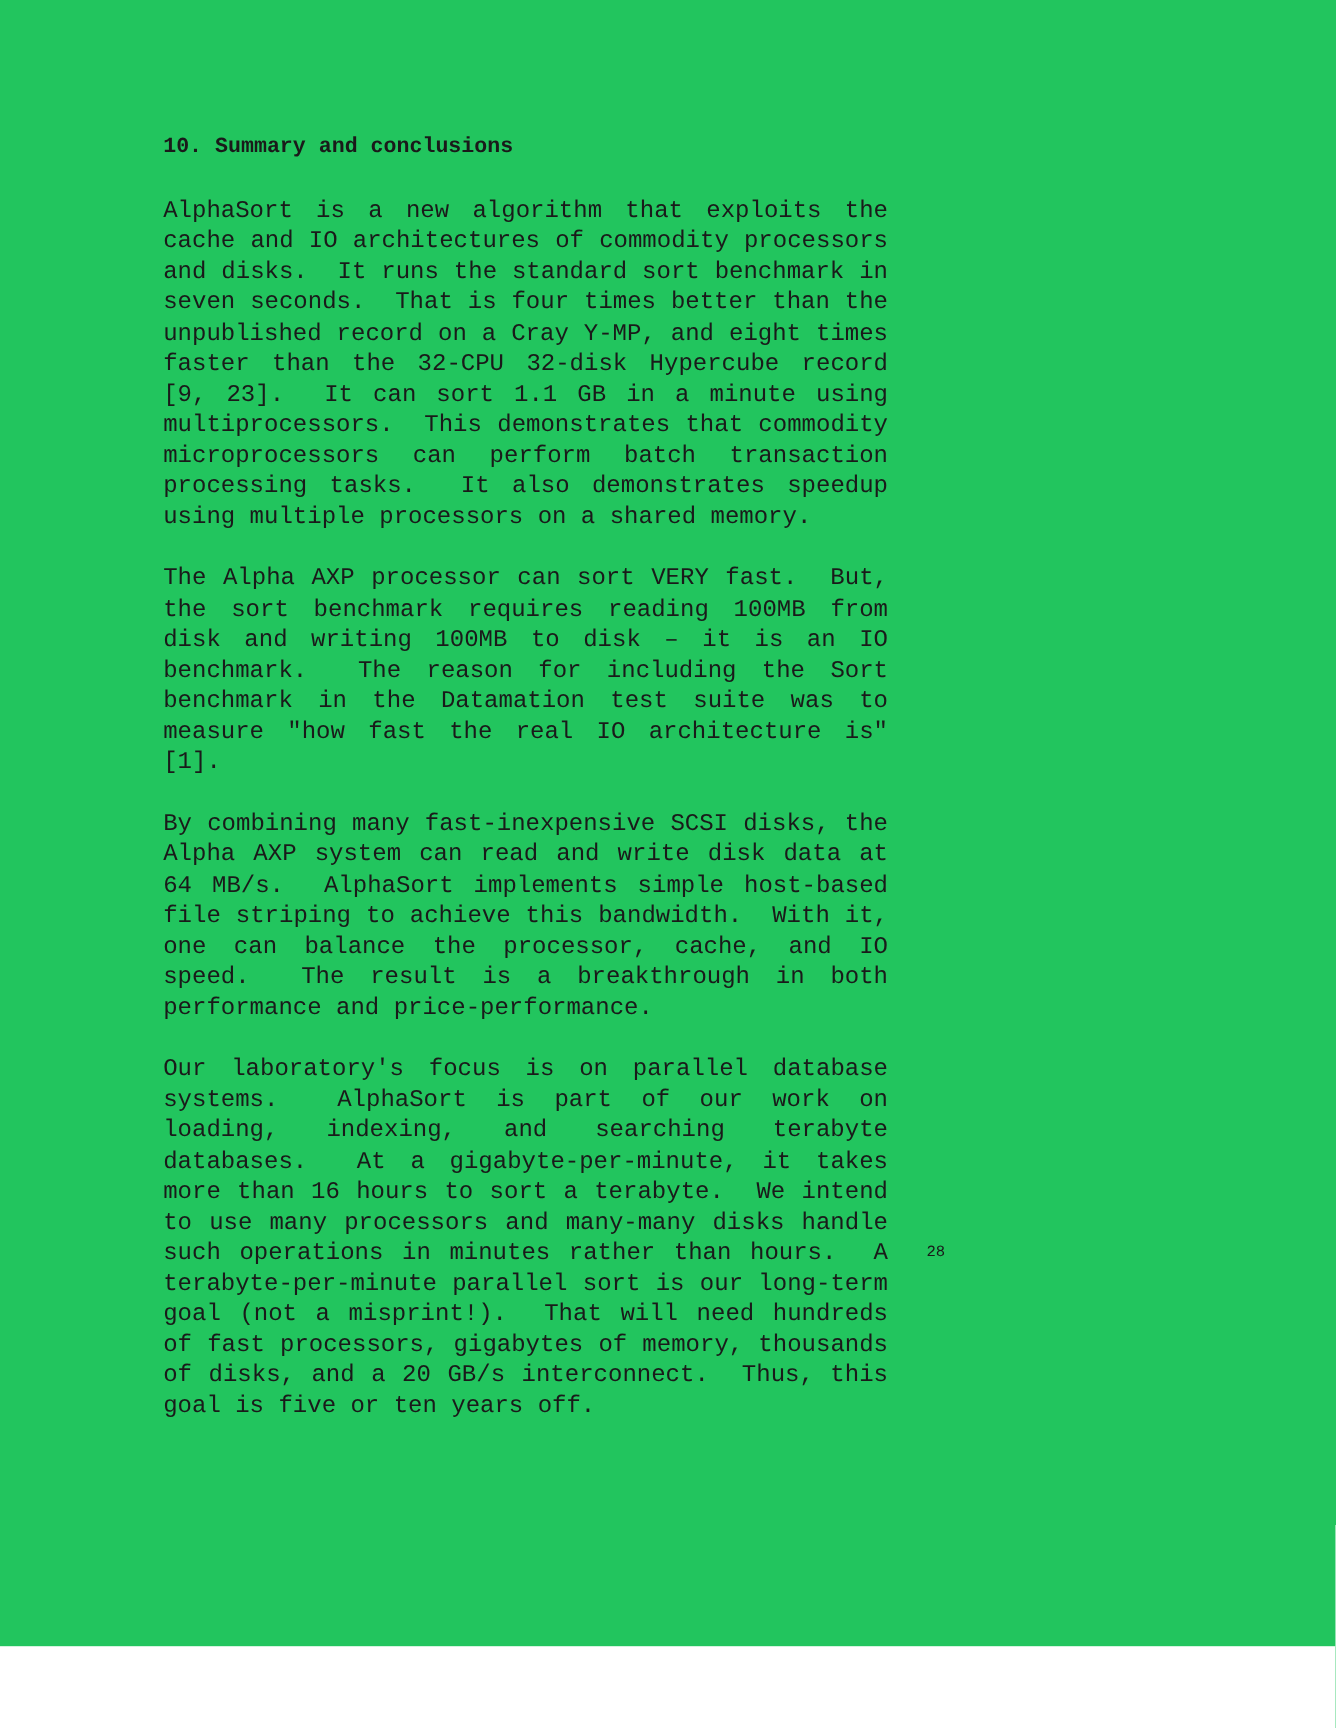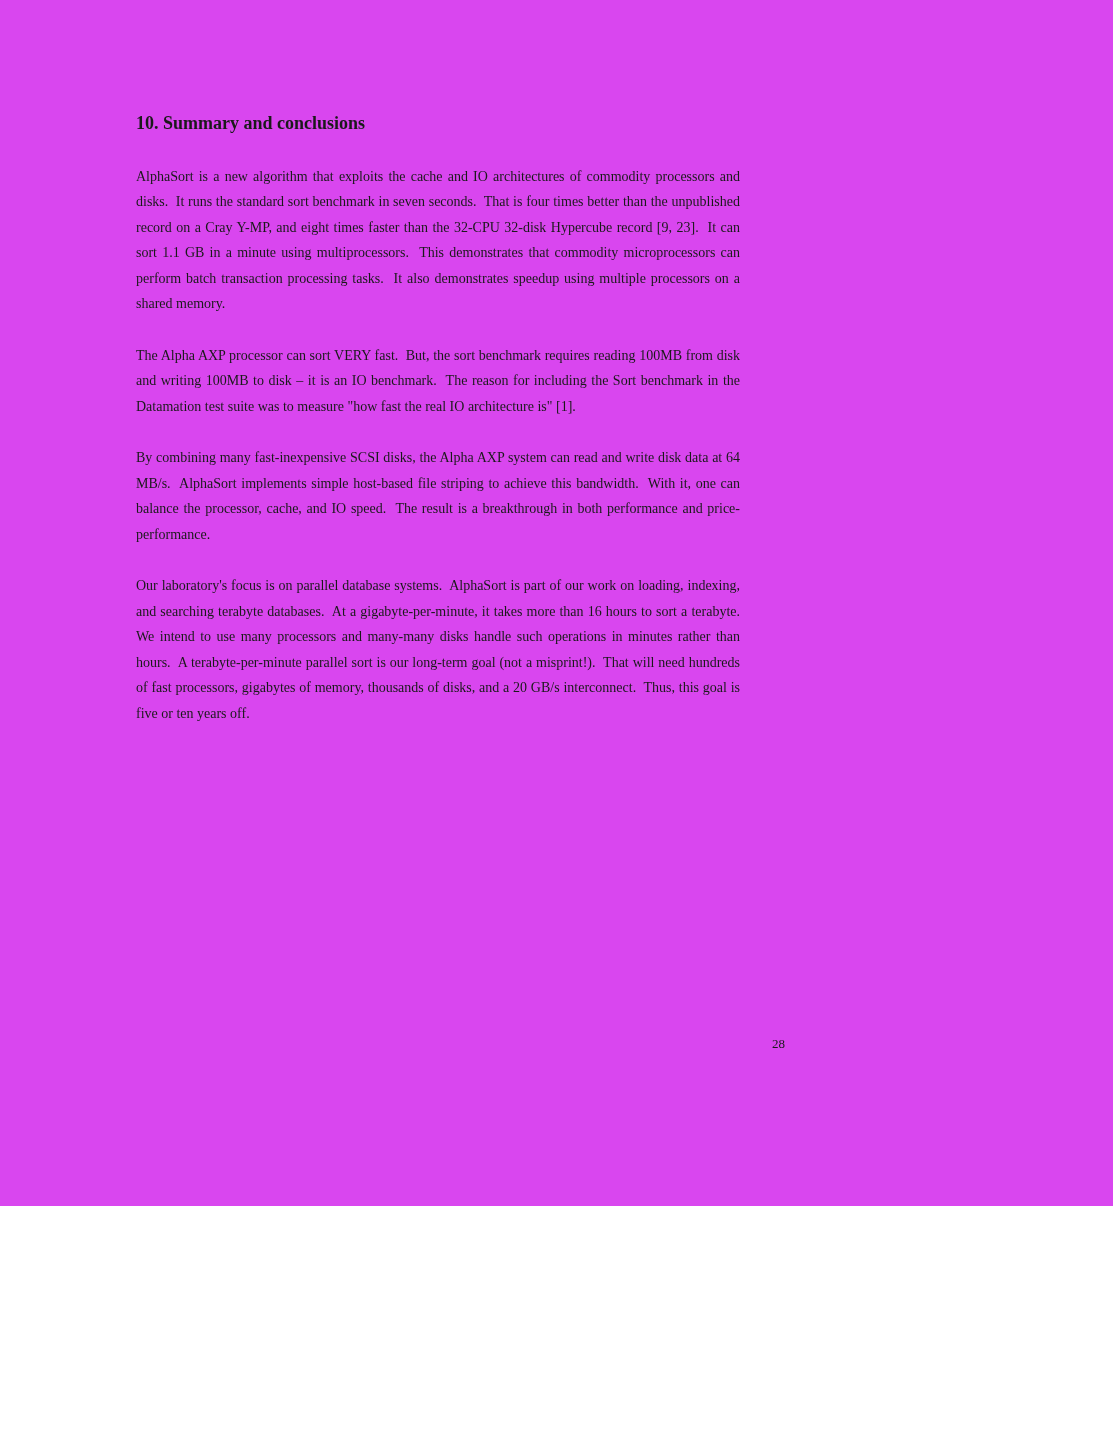--- a/index.html
+++ b/index.html
@@ -3,41 +3,41 @@
 <meta charset="utf-8">
 <style>
   html, body {
     margin: 0;
     padding: 0;
     background: #ffffff;
   }
   .page {
     position: relative;
     width: 1113px;
-    height: 1206px;
-    background: #d946ef;
+    height: 1372px;
+    background: #22c55e;
     color: #1a1a1a;
-    font-family: Liberation Serif, serif;
+    font-family: Liberation Mono, monospace;
     overflow: hidden;
   }
   .content {
     position: absolute;
     left: 136px;
     top: 111px;
     width: 604px;
   }
   .heading {
     font-size: 18px;
     font-weight: bold;
     line-height: 25.5px;
     margin: 0 0 27px 0;
     white-space: pre-wrap;
   }
   .para {
-    font-size: 14px;
+    font-size: 20px;
     line-height: 25.5px;
     margin: 0 0 26px 0;
     text-align: justify;
     white-space: pre-wrap;
   }
   .page-number {
     position: absolute;
     left: 772px;
     top: 1033px;
     font-size: 13px;

